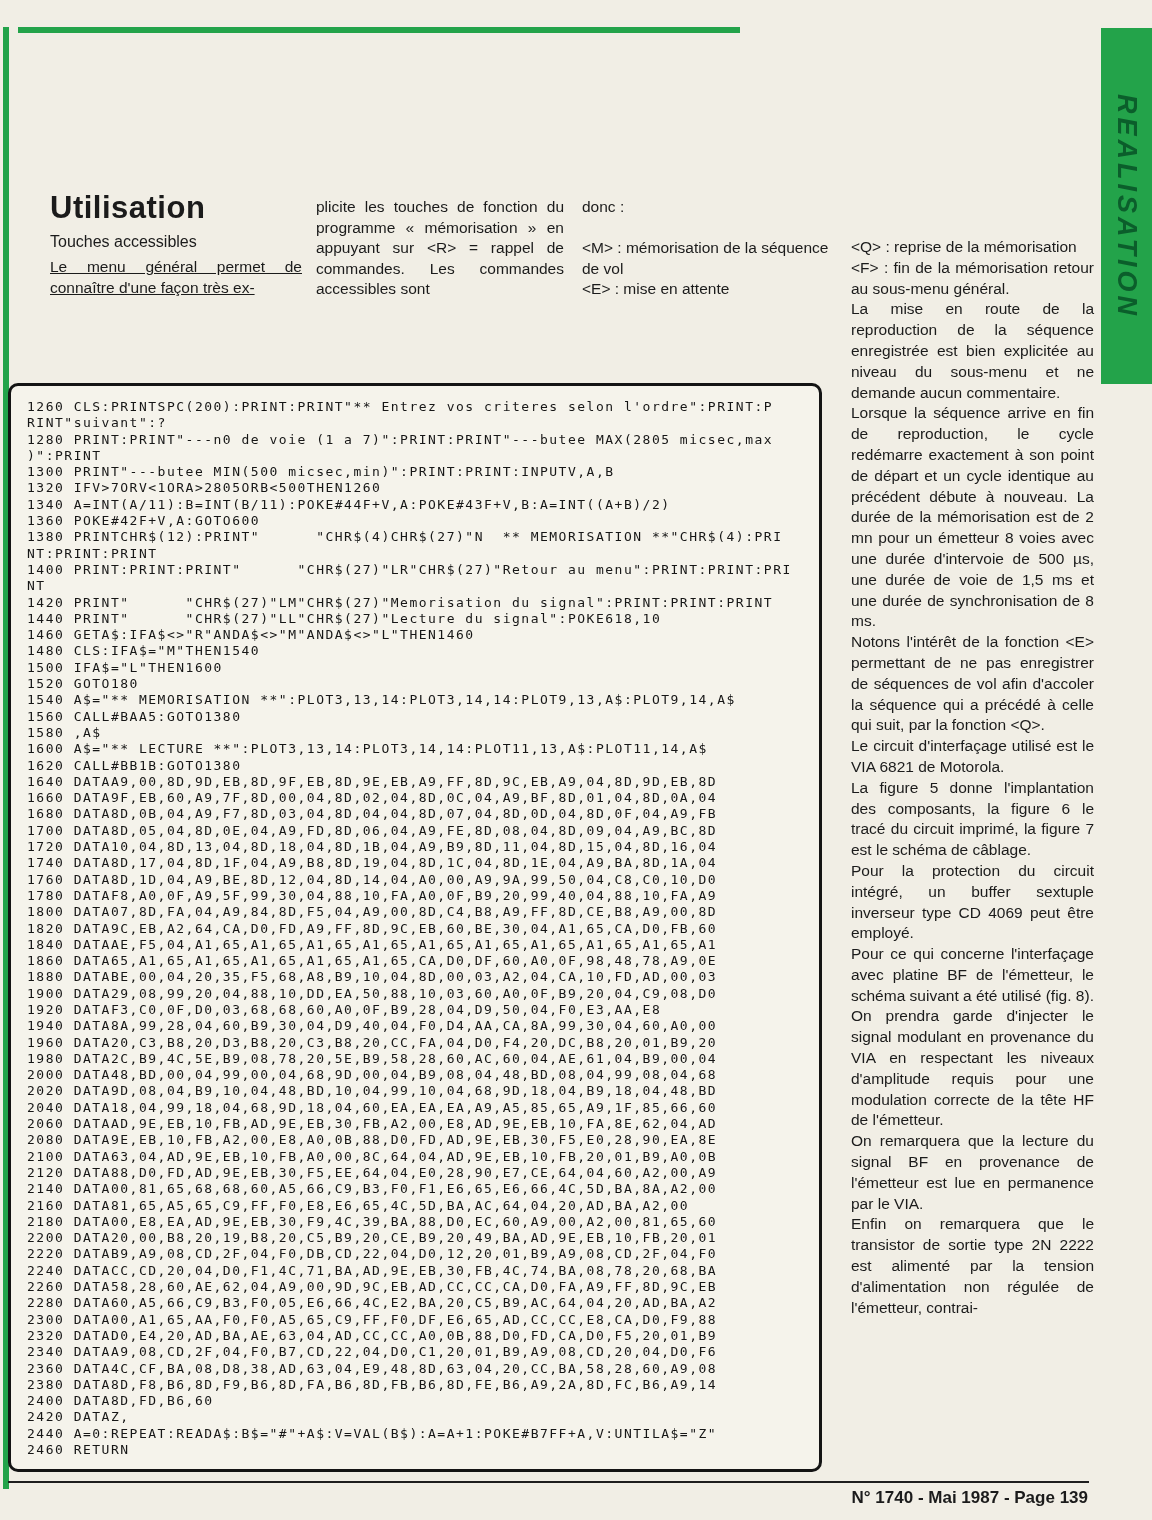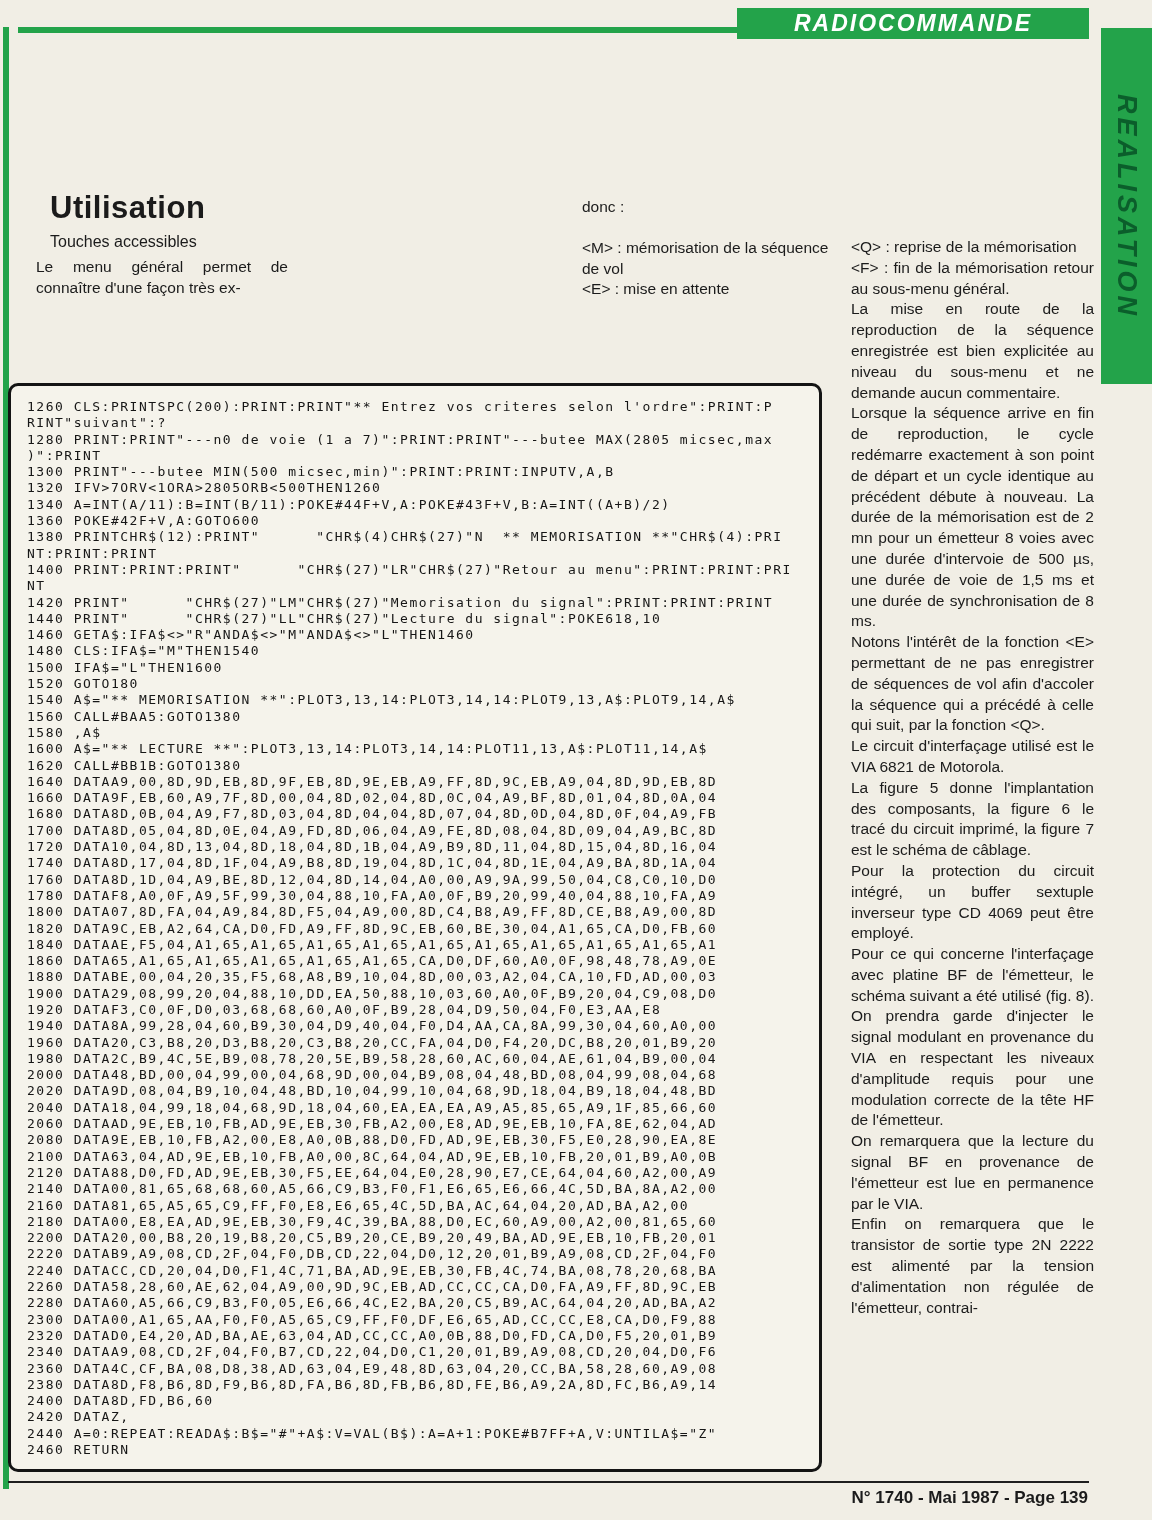--- a/index.html
+++ b/index.html
@@ -26,21 +26,21 @@
     display:flex;align-items:center;justify-content:center;
   }
   .side-tab span{
     writing-mode:vertical-rl;
     font-size:27px;font-weight:bold;font-style:italic;
     letter-spacing:4px;color:#0b5e2b;
   }
   .article-title{position:absolute;left:50px;top:190px;font-size:31px;font-weight:bold;letter-spacing:0.5px;}
   .article-subtitle{position:absolute;left:50px;top:233px;font-size:16px;font-weight:normal;}
   .col{font-size:15.5px;line-height:20.6px;text-align:justify;}
-  .col1{position:absolute;left:36px;top:257px;width:252px;}
+  .col1{position:absolute;left:50px;top:257px;width:252px;text-decoration:underline;}
   .col2{position:absolute;left:316px;top:197px;width:248px;}
   .col3{position:absolute;left:582px;top:197px;width:248px;white-space:pre-line;text-align:left;}
   .right-col{position:absolute;left:851px;top:197px;width:243px;font-size:15.5px;line-height:20.8px;margin-top:40px;}
   .rc-text{white-space:pre-line;text-align:justify;}
   .rc-heading{
     font-size:21.5px;font-weight:bold;line-height:26px;
     white-space:pre-line;margin:13px 0 9px 0;letter-spacing:0.3px;
   }
   .listing-box{
     position:absolute;left:8px;top:383px;width:814px;height:1089px;
@@ -64,32 +64,30 @@
   }
 </style>
 </head>
 <body>
 
 <div class="page">
 
   <div class="frame-top"></div>
   <div class="frame-left"></div>
 
-  <div class="banner">
-    <span>RADIOCOMMANDE</span>
-  </div>
 
   <div class="side-tab">
     <span>REALISATION</span>
   </div>
 
   <div class="article-title">Utilisation</div>
   <div class="article-subtitle">Touches accessibles</div>
 
   <div class="col col1">Le menu général permet de connaître d'une façon très ex-</div>
+  <div class="col col2">plicite les touches de fonction du programme « mémorisation » en appuyant sur &lt;R&gt; = rappel de commandes. Les commandes accessibles sont</div>
   <div class="col col3">donc :
 
 &lt;M&gt; : mémorisation de la séquence de vol
 &lt;E&gt; : mise en attente</div>
 
   <div class="right-col">
     <div class="rc-text">&lt;Q&gt; : reprise de la mémorisation
 &lt;F&gt; : fin de la mémorisation retour au sous-menu général.
 La mise en route de la reproduction de la séquence enregistrée est bien explicitée au niveau du sous-menu et ne demande aucun commentaire.
 Lorsque la séquence arrive en fin de reproduction, le cycle redémarre exactement à son point de départ et un cycle identique au précédent débute à nouveau. La durée de la mémorisation est de 2 mn pour un émetteur 8 voies avec une durée d'intervoie de 500 µs, une durée de voie de 1,5 ms et une durée de synchronisation de 8 ms.

